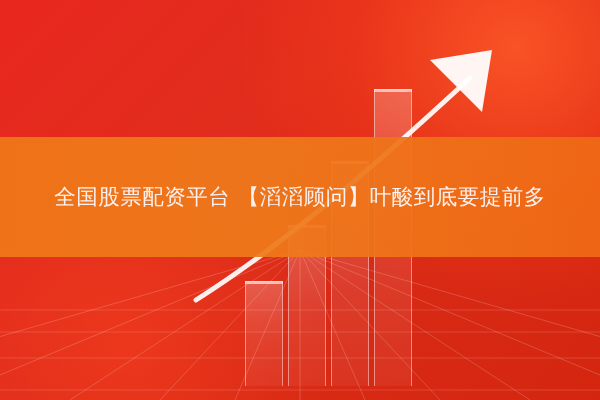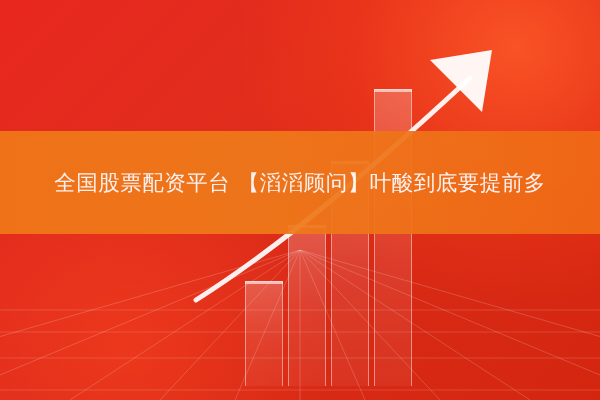--- a/index.html
+++ b/index.html
@@ -80,23 +80,23 @@
     top: 0;
     width: 600px;
     height: 400px;
     pointer-events: none;
   }
 
   
   .caption-band {
     position: absolute;
     left: 0;
-    top: 131px;
+    top: 137px;
     width: 600px;
-    height: 103px;
+    height: 120px;
     background: linear-gradient(90deg, #f07818 0%, #ef7a1a 45%, #f06a16 100%);
     opacity: 0.93;
     display: flex;
     flex-direction: column;
     align-items: center;
     justify-content: center;
   }
   .caption-line {
     color: #ffffff;
     font-size: 21.5px;

